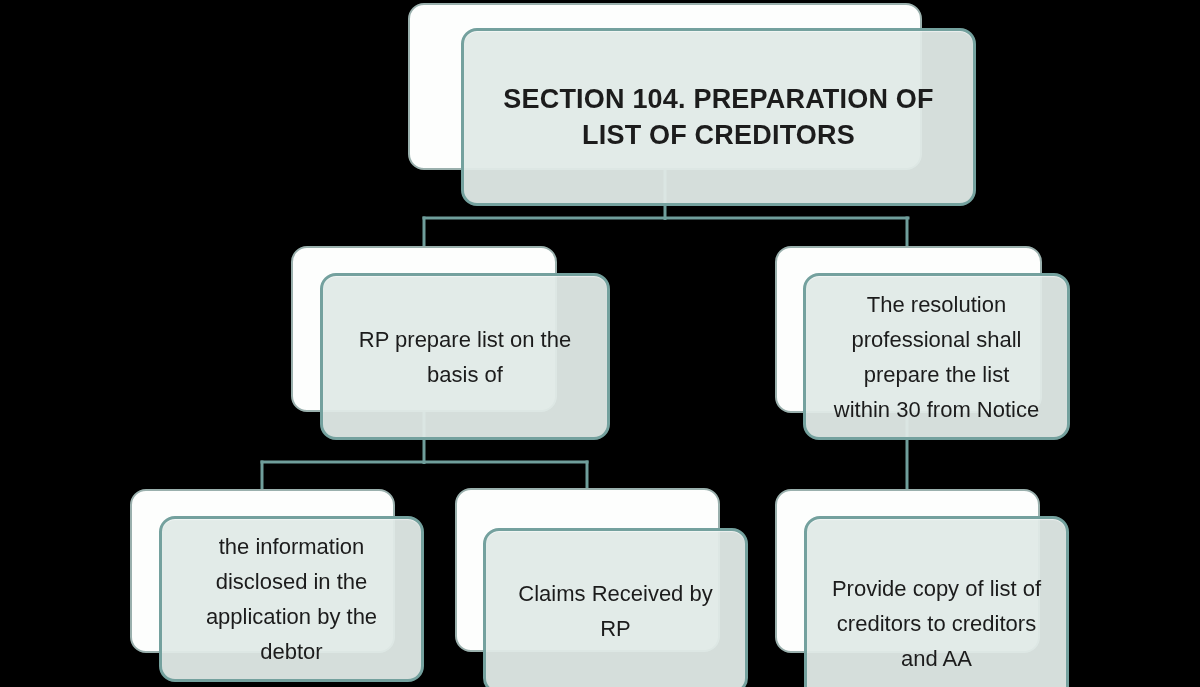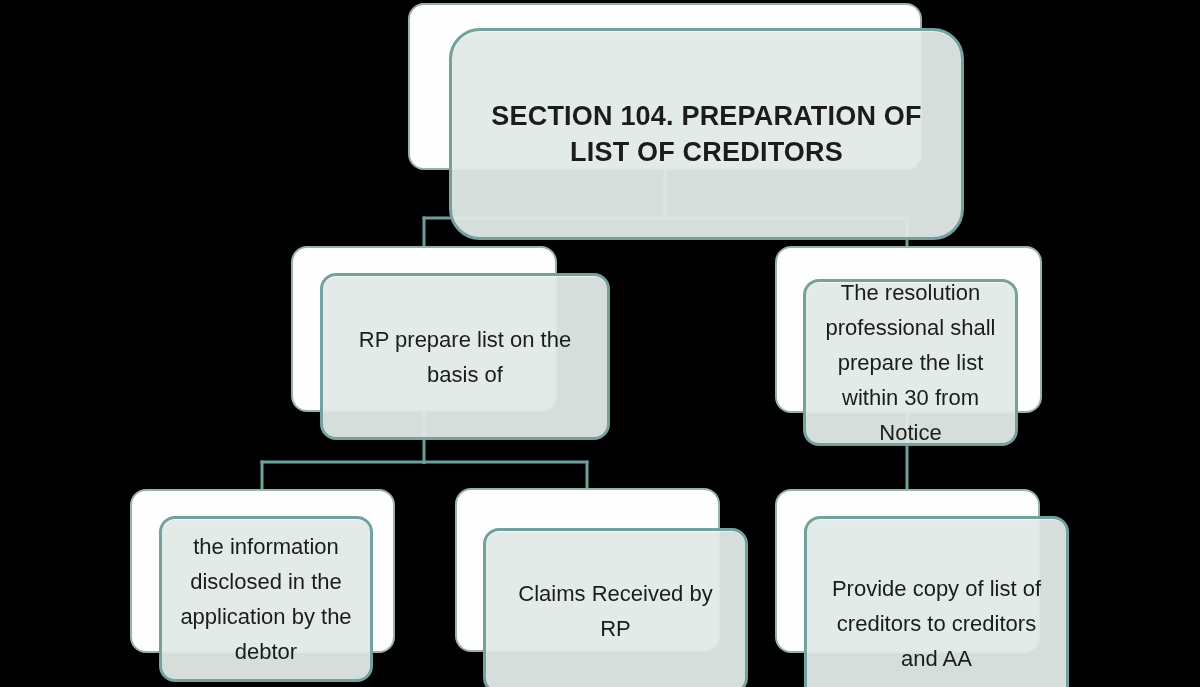--- a/index.html
+++ b/index.html
@@ -53,30 +53,30 @@
     line-height: 36px;
     letter-spacing: 0.2px;
   }
   .body-box .label {
     font-size: 22px;
     font-weight: 400;
     line-height: 35px;
   }
   
   #root-back   { left: 408px; top:   3px; width: 514px; height: 167px; }
-  #root-front  { left: 449px; top:  28px; width: 515px; height: 212px; border-radius: 31px; }
+  #root-front  { left: 461px; top:  28px; width: 515px; height: 178px; }
 
   #basis-back  { left: 291px; top: 246px; width: 266px; height: 166px; }
   #basis-front { left: 320px; top: 273px; width: 290px; height: 167px; }
 
   #resolution-back  { left: 775px; top: 246px; width: 267px; height: 167px; }
-  #resolution-front { left: 803px; top: 279px; width: 215px; height: 167px; }
+  #resolution-front { left: 803px; top: 273px; width: 267px; height: 167px; }
 
   #information-back  { left: 130px; top: 489px; width: 265px; height: 164px; }
-  #information-front { left: 159px; top: 516px; width: 214px; height: 166px; }
+  #information-front { left: 159px; top: 516px; width: 265px; height: 166px; }
 
   #claims-back  { left: 455px; top: 488px; width: 265px; height: 164px; }
   #claims-front { left: 483px; top: 528px; width: 265px; height: 166px; }
 
   #provide-back  { left: 775px; top: 489px; width: 265px; height: 164px; }
   #provide-front { left: 804px; top: 516px; width: 265px; height: 215px; }
 </style>
 </head>
 <body>
 

